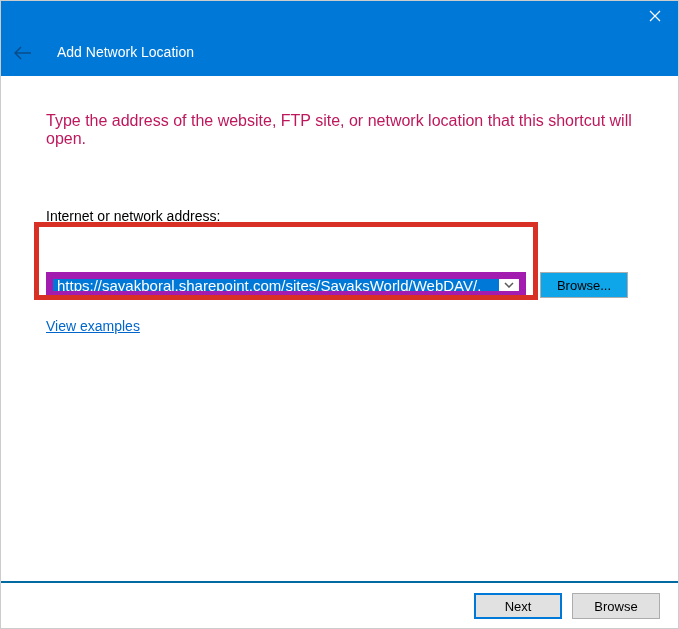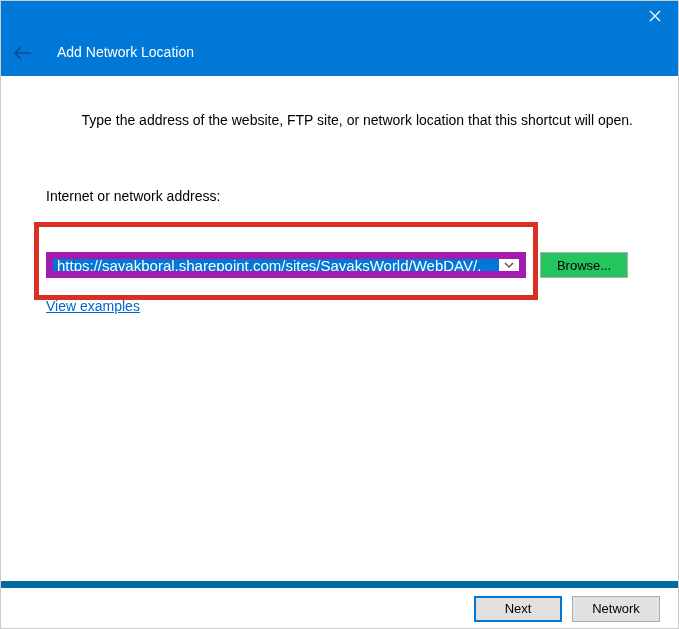--- a/index.html
+++ b/index.html
@@ -53,24 +53,23 @@
       padding: 36px 45px 0 45px;
       height: 505px;
     }
     .heading {
       color: #003399;
       font-size: 19px;
       font-weight: 400;
       margin-bottom: 22px;
     }
     .desc {
-      color: #000000;
-      font-size: 14px;
+      color: #be185d;
+      font-size: 16px;
       margin-bottom: 60px;
-      text-align: right;
     }
     .highlight-box {
       position: absolute;
       border: 5px solid #d93025;
       left: 34px;
       top: 222px;
       width: 504px;
       height: 78px;
       pointer-events: none;
     }
@@ -113,40 +112,40 @@
       display: flex;
       align-items: center;
       justify-content: center;
       cursor: pointer;
     }
     .combo-chevron svg { stroke: #5a5a5a; stroke-width: 1.5; fill: none; }
     .browse-btn {
       width: 88px;
       height: 26px;
       border: 1px solid #adadad;
-      background: #22c55e;
+      background: #0ea5e9;
       font-size: 13px;
       font-family: inherit;
       cursor: pointer;
       display: flex;
       align-items: center;
       justify-content: center;
       padding: 0;
     }
     .link {
       color: #0066cc;
       font-size: 14px;
       text-decoration: underline;
       cursor: pointer;
       display: inline-block;
       text-align: center;
     }
     .footer {
       height: 48px;
-      border-top: 7px solid #0369a1;
+      border-top: 2px solid #0369a1;
       background: #ffffff;
       display: flex;
       justify-content: flex-end;
       align-items: center;
       padding-right: 18px;
       gap: 10px;
     }
     .ft-btn {
       width: 88px;
       height: 26px;
@@ -199,14 +198,14 @@
     <button class="browse-btn">Browse...</button>
   </div>
 
   <a class="link">View examples</a>
 </div>
 
 <div class="highlight-box"></div>
 
 <div class="footer">
   <button class="ft-btn primary">Next</button>
-  <button class="ft-btn">Network</button>
+  <button class="ft-btn">Browse</button>
 </div>
 
 </body></html>

